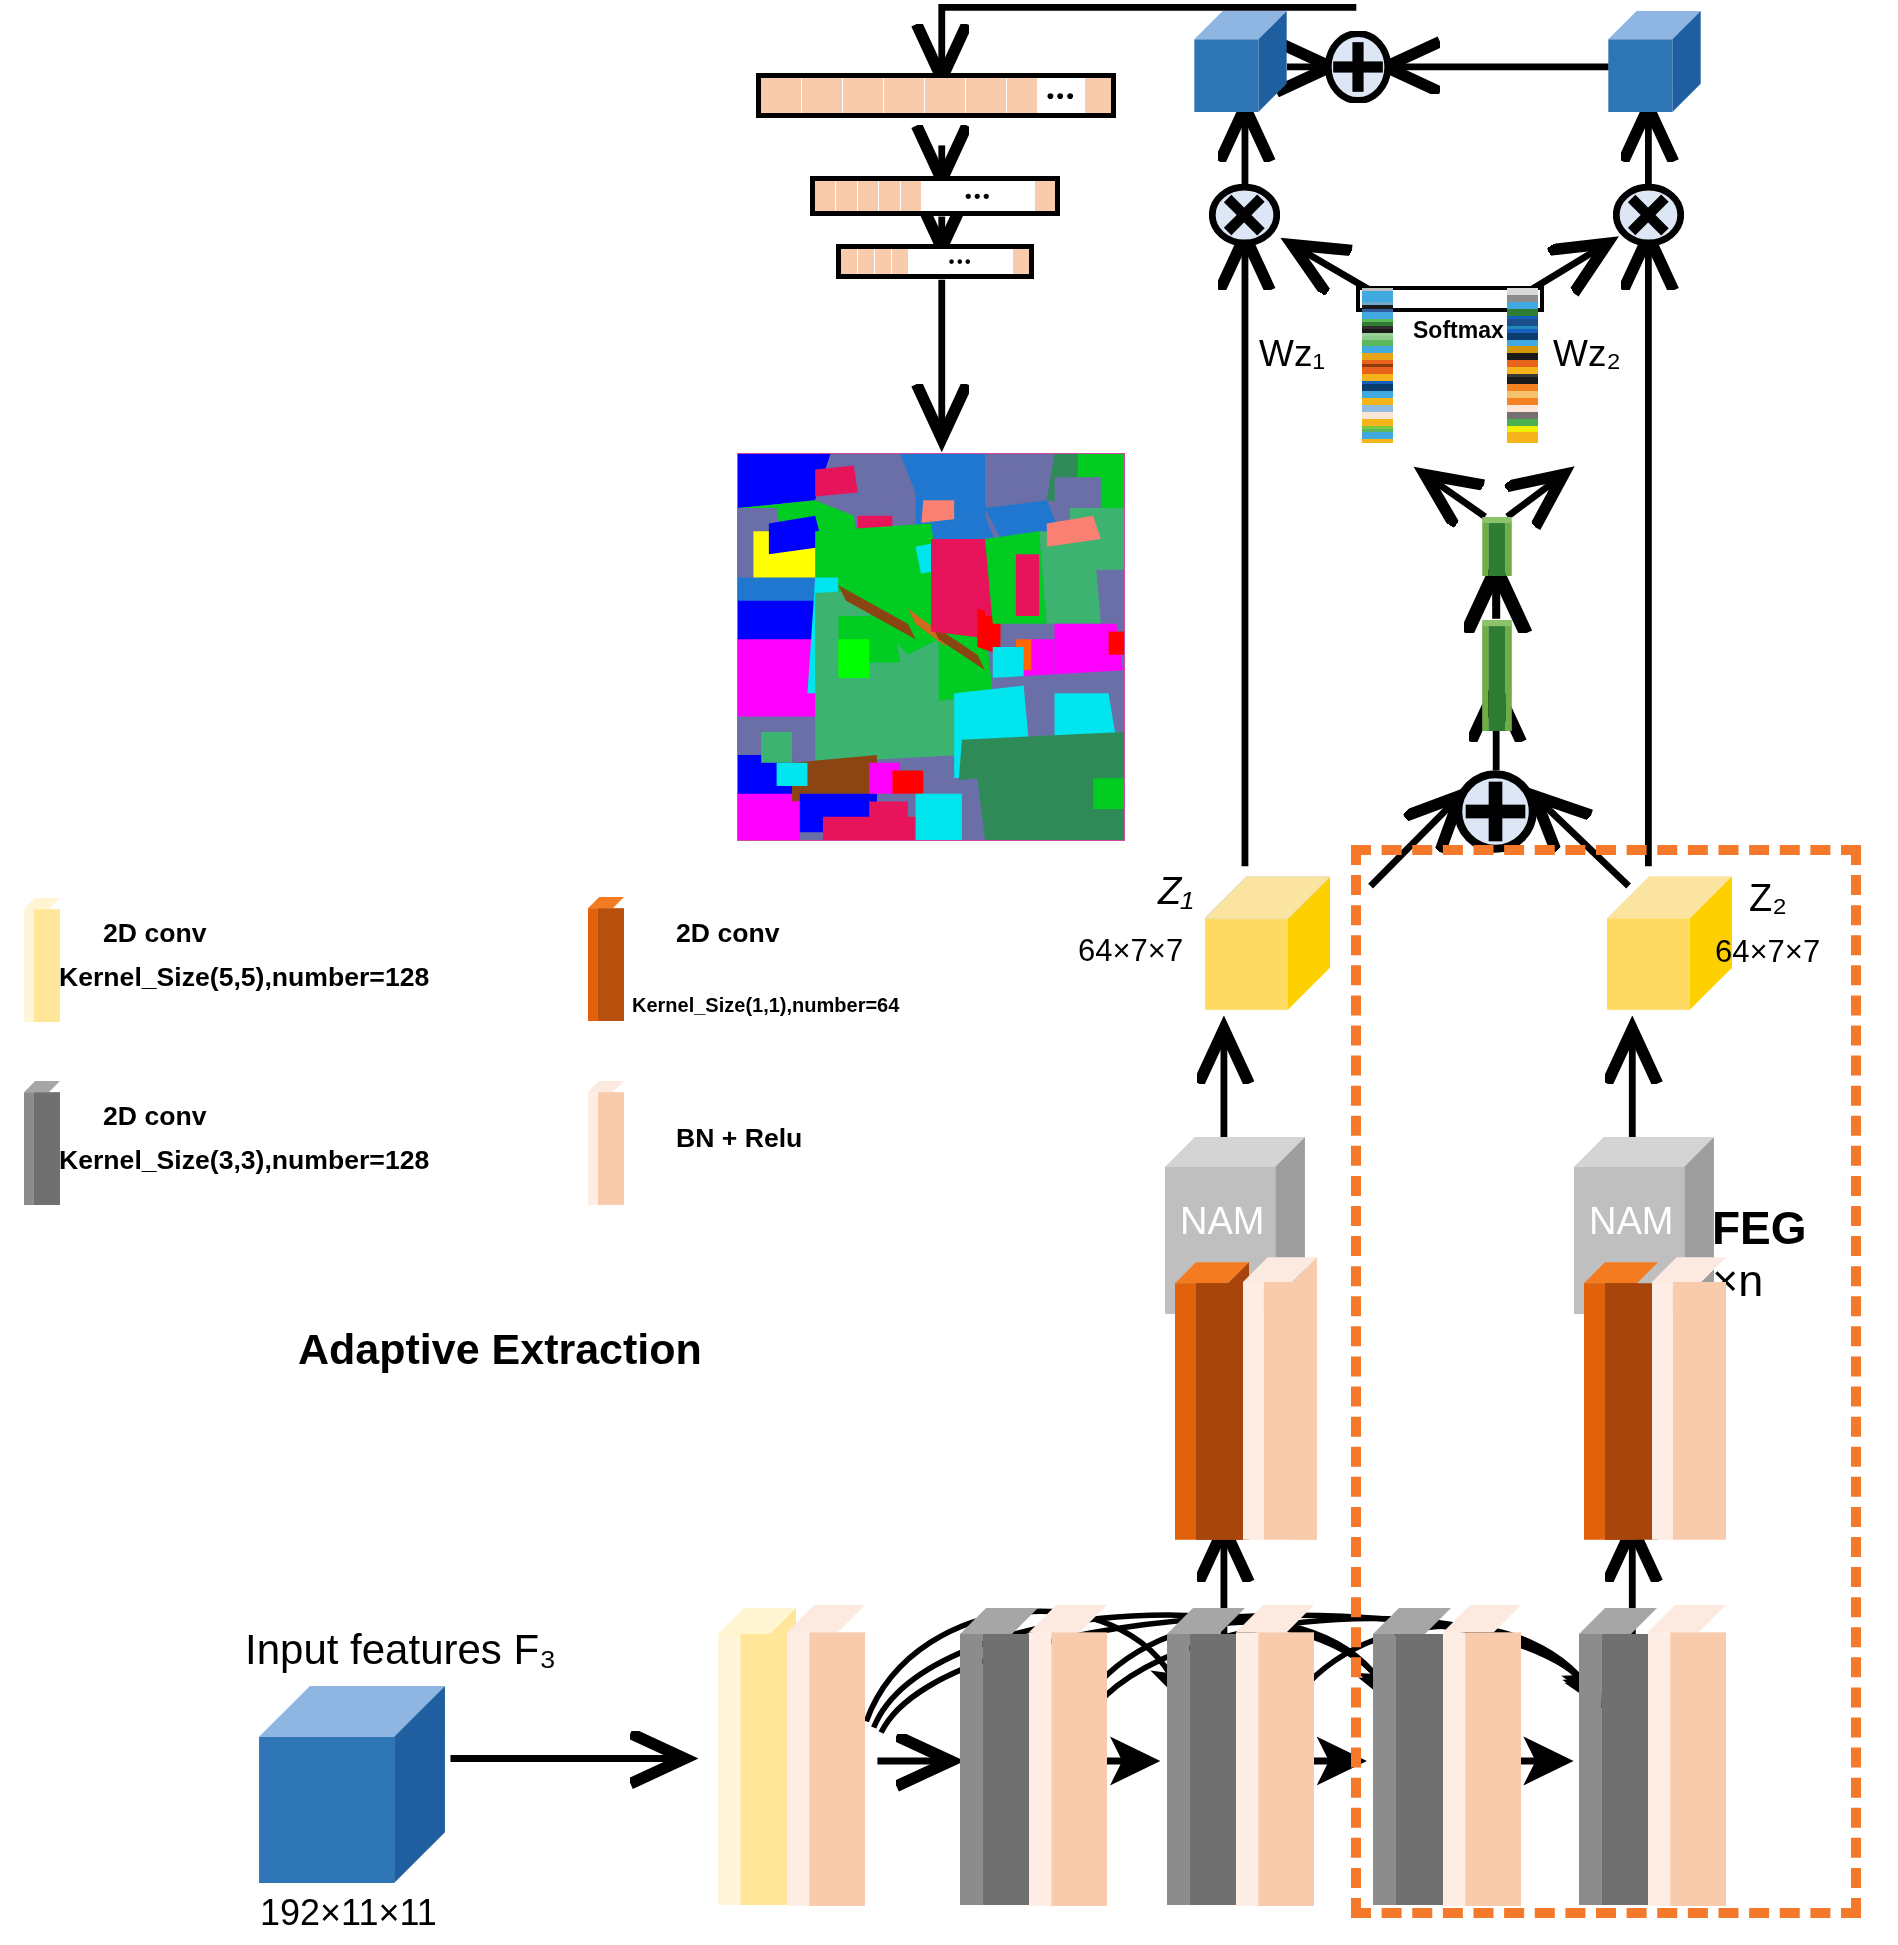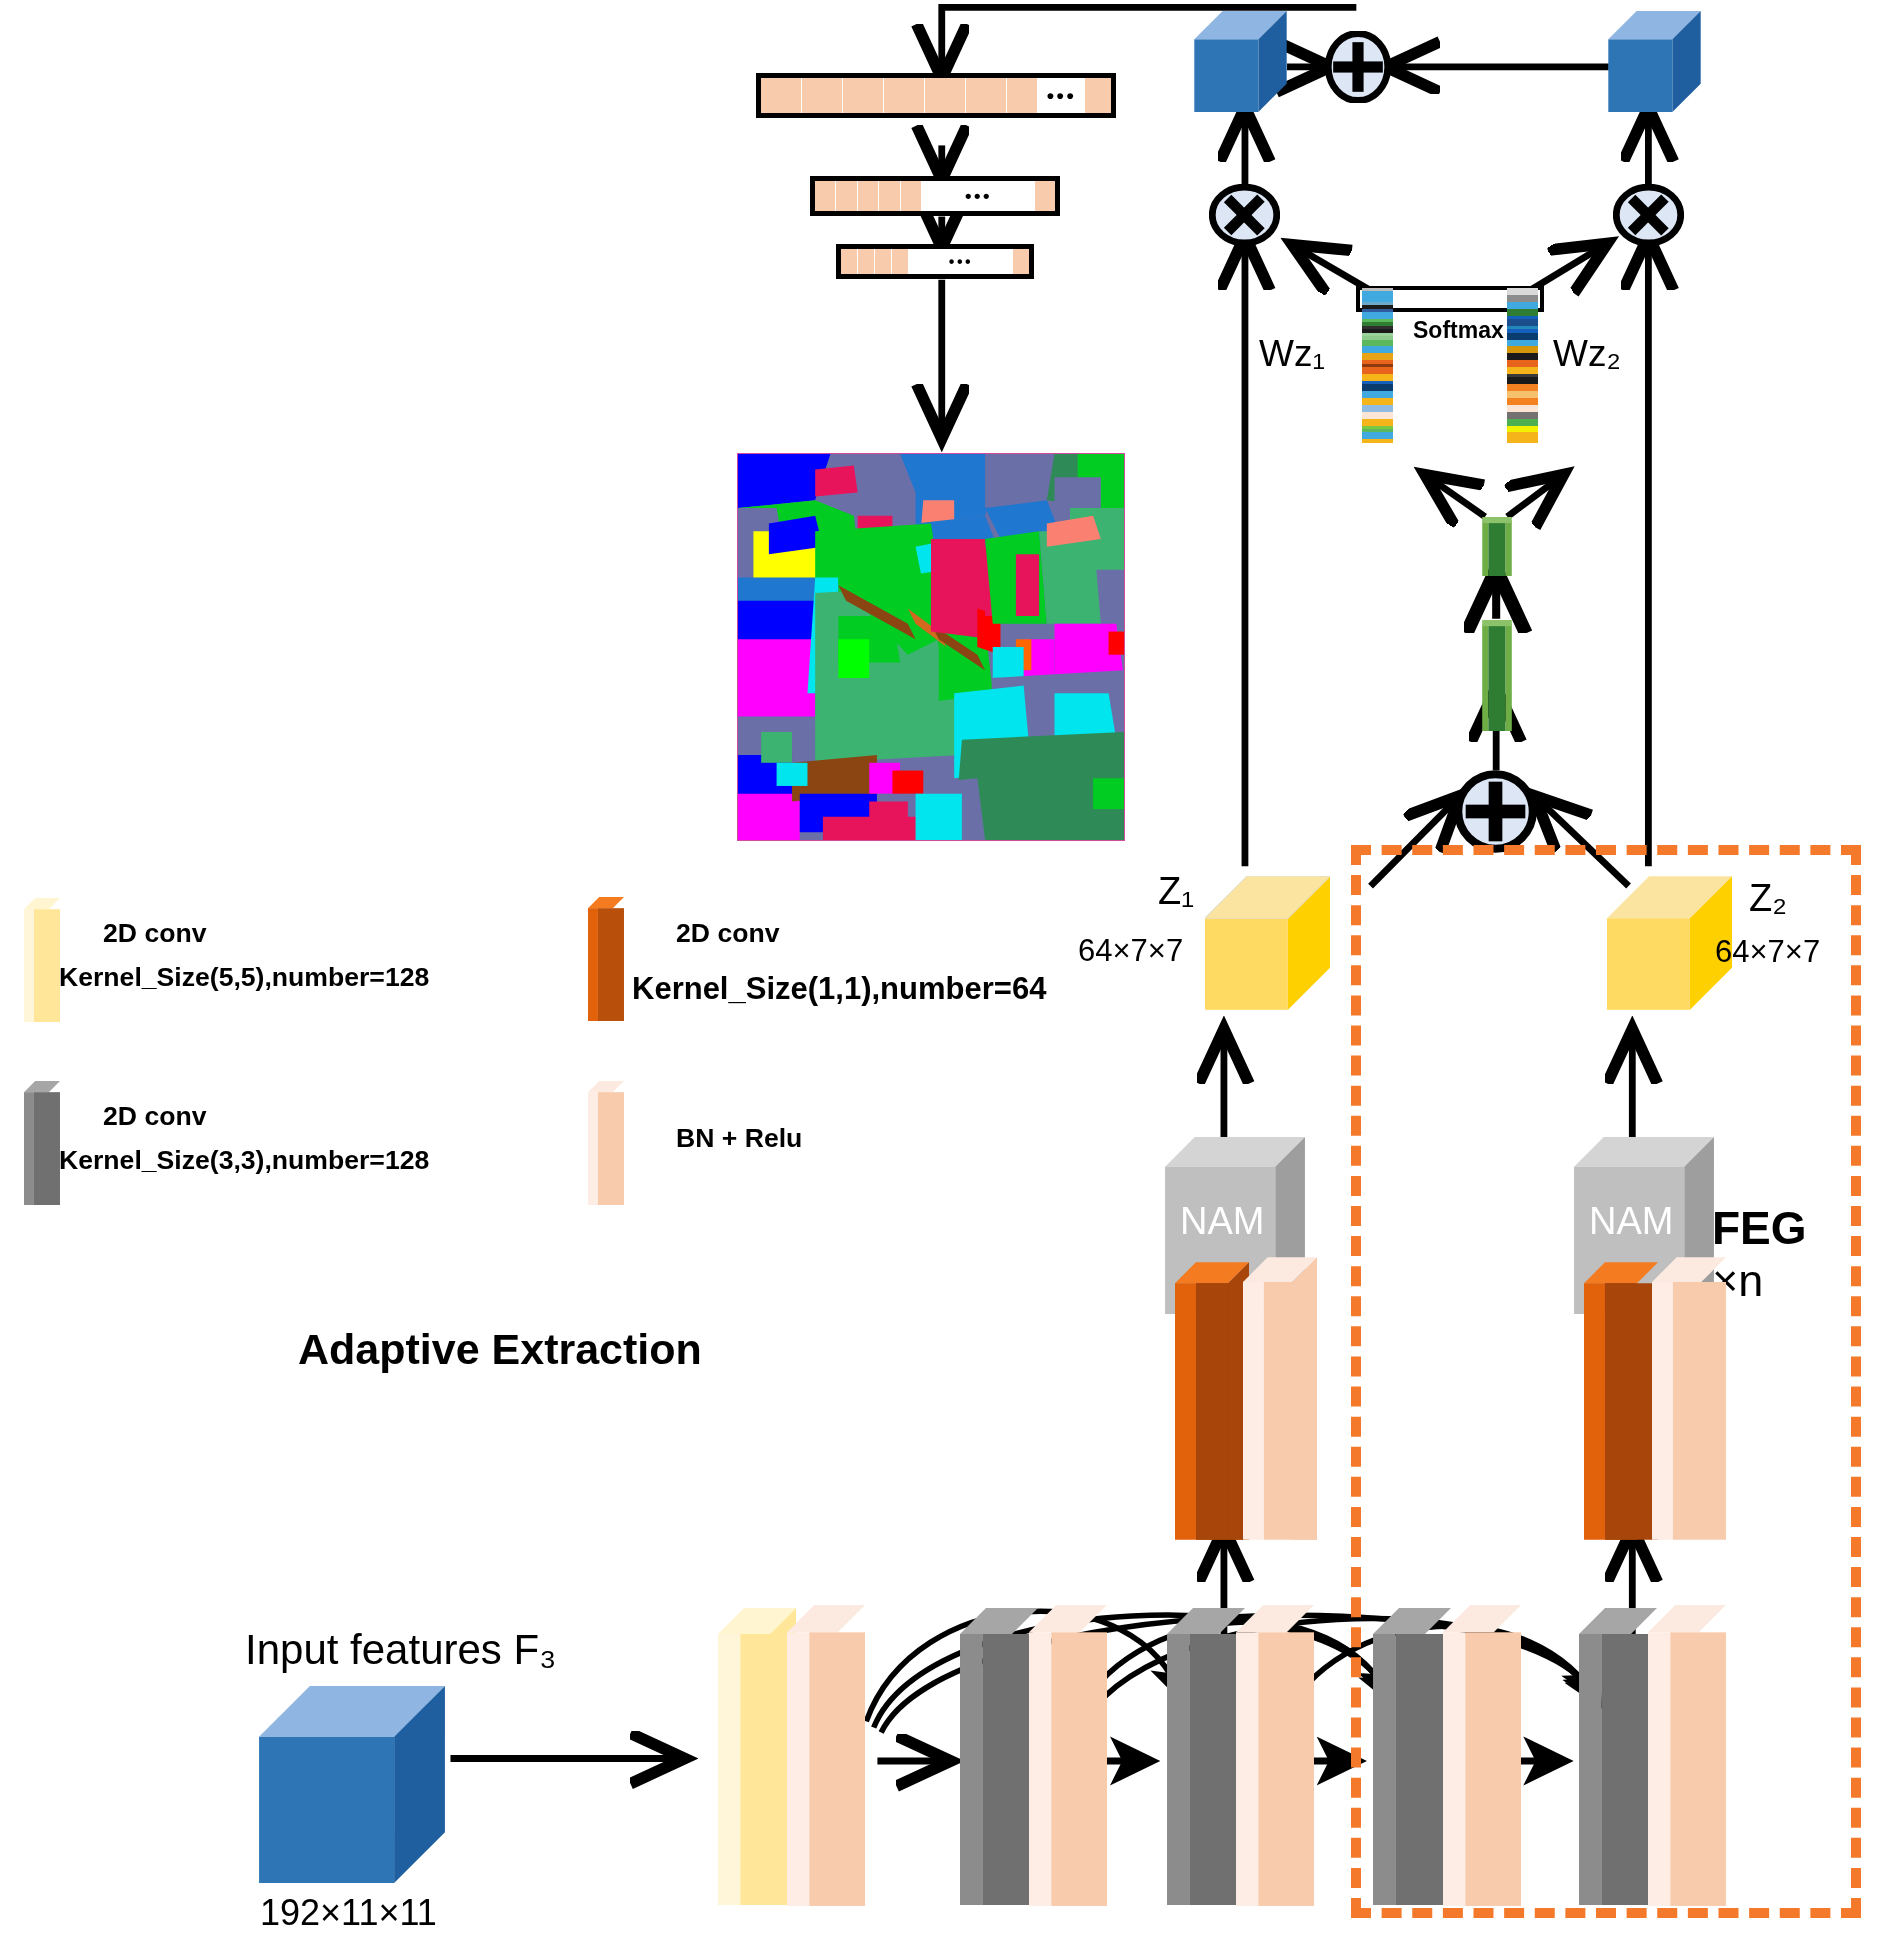--- a/index.html
+++ b/index.html
@@ -404,21 +404,21 @@
   <div class="txt" style="left:1712px;top:1255px;font-size:45px;">×n</div>
 
   <div class="cube" style="left:1205px;top:876px;width:125px;height:134px;">
     <svg width="125" height="134" viewBox="0 0 202 216">
       <polygon points="0,68 68,0 202,0 134,68" fill="#FBE3A0"></polygon>
       <polygon points="134,68 202,0 202,148 134,216" fill="#FFD000"></polygon>
       <rect x="0" y="68" width="134" height="148" fill="#FFDA63"></rect>
       <polygon points="0,68 68,0 202,0 134,68" fill="none" stroke="#E8E0C0" stroke-width="2"></polygon>
     </svg>
   </div>
-  <div class="txt" style="left:1158px;top:870px;font-size:38px;">Z₁</div>
+  <div class="txt" style="left:1158px;top:870px;font-size:38px;font-style:italic;">Z₁</div>
   <div class="txt" style="left:1078px;top:933px;font-size:31px;">64×7×7</div>
 
   <div class="cube" style="left:1607px;top:876px;width:125px;height:134px;">
     <svg width="125" height="134" viewBox="0 0 202 216">
       <polygon points="0,68 68,0 202,0 134,68" fill="#FBE3A0"></polygon>
       <polygon points="134,68 202,0 202,148 134,216" fill="#FFD000"></polygon>
       <rect x="0" y="68" width="134" height="148" fill="#FFDA63"></rect>
     </svg>
   </div>
   <div class="txt" style="left:1749px;top:877px;font-size:38px;">Z₂</div>
@@ -573,21 +573,21 @@
   <div class="legtxt" style="left:59px;top:960px;font-size:26.6px;">Kernel_Size(5,5),number=128</div>
 
   <div class="plate" style="left:588px;top:897px;width:36px;height:124px;">
     <svg width="36" height="124" viewBox="0 0 58 200">
       <polygon points="0,18 18,0 58,0 40,18" fill="#F47B20"></polygon>
       <rect x="0" y="18" width="16" height="182" fill="#E2620B"></rect>
       <rect x="16" y="18" width="42" height="182" fill="#B8500C"></rect>
     </svg>
   </div>
   <div class="legtxt" style="left:676px;top:916px;font-size:26.6px;">2D conv</div>
-  <div class="legtxt" style="left:632px;top:968px;font-size:31px;text-align:center;">Kernel_Size(1,1),number=64</div>
+  <div class="legtxt" style="left:632px;top:992px;font-size:20px;text-align:center;">Kernel_Size(1,1),number=64</div>
 
   <div class="plate" style="left:23.5px;top:1081px;width:36px;height:124px;">
     <svg width="36" height="124" viewBox="0 0 58 200">
       <polygon points="0,18 18,0 58,0 40,18" fill="#A6A6A6"></polygon>
       <rect x="0" y="18" width="16" height="182" fill="#8C8C8C"></rect>
       <rect x="16" y="18" width="42" height="182" fill="#707070"></rect>
     </svg>
   </div>
   <div class="legtxt" style="left:103px;top:1099px;font-size:26.6px;">2D conv</div>
   <div class="legtxt" style="left:59px;top:1143px;font-size:26.6px;">Kernel_Size(3,3),number=128</div>

